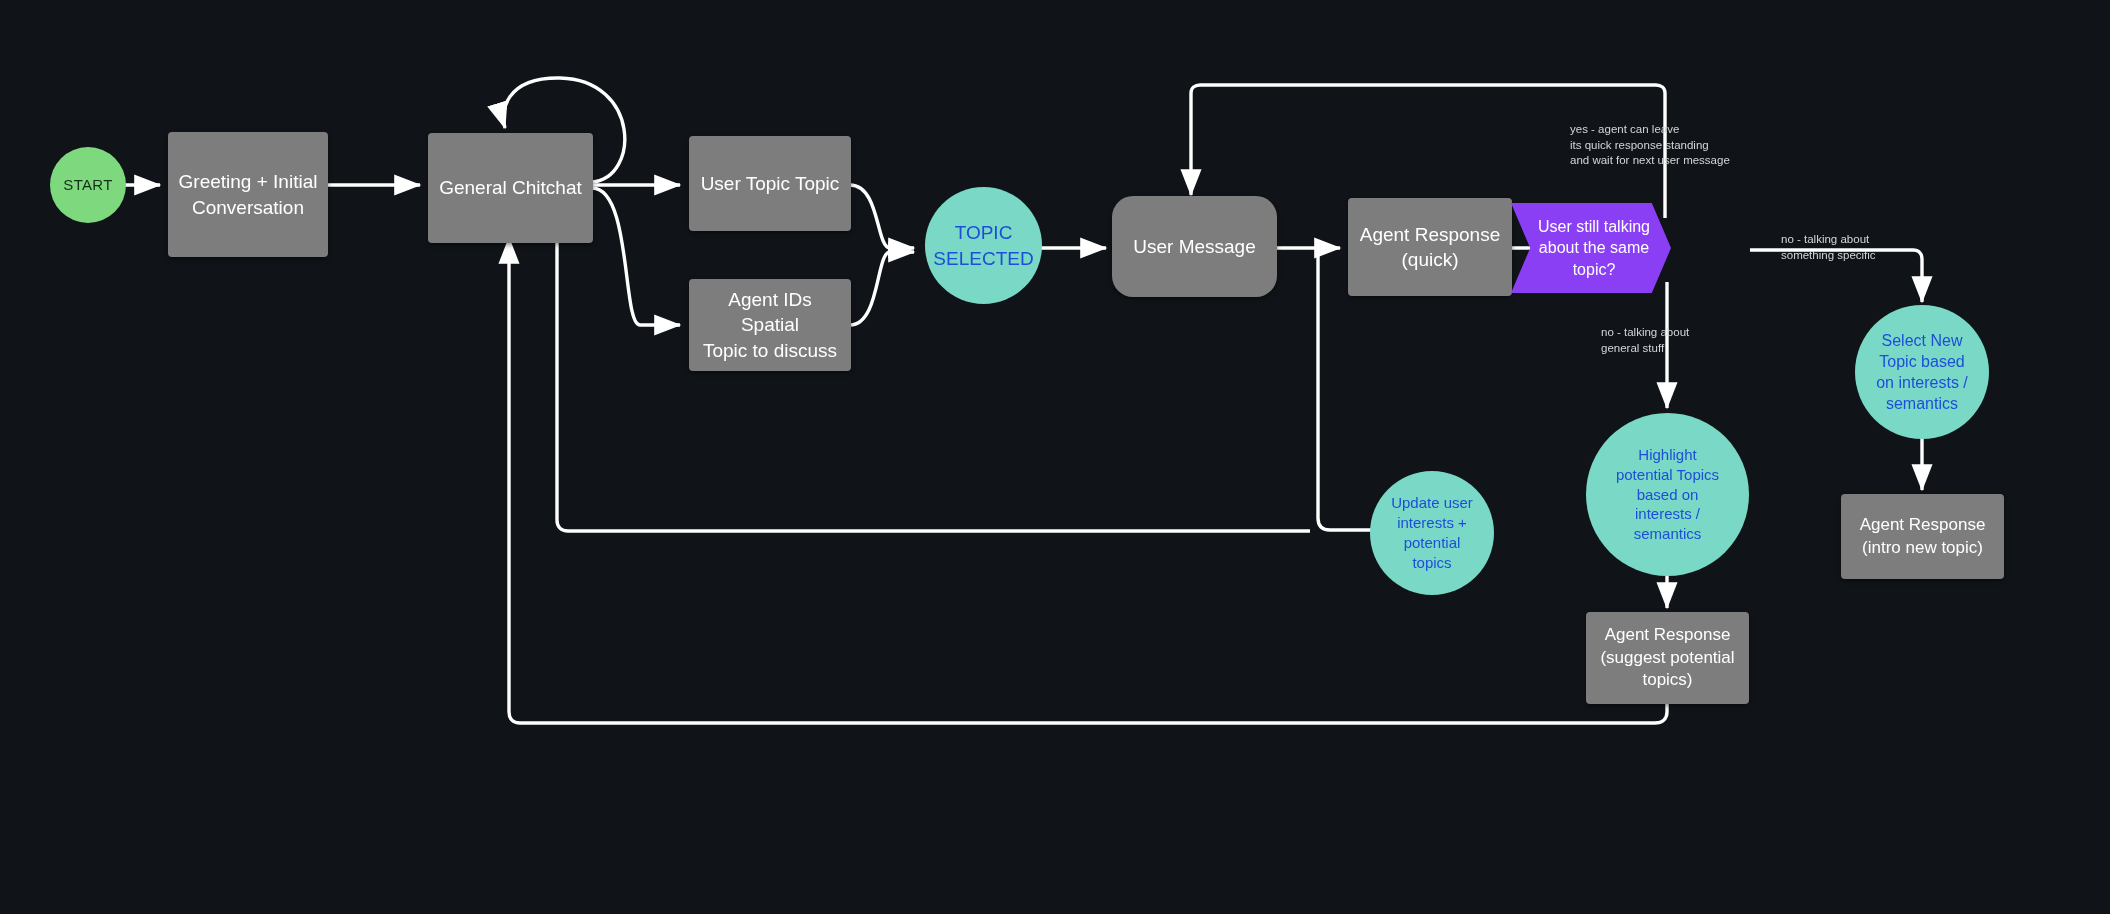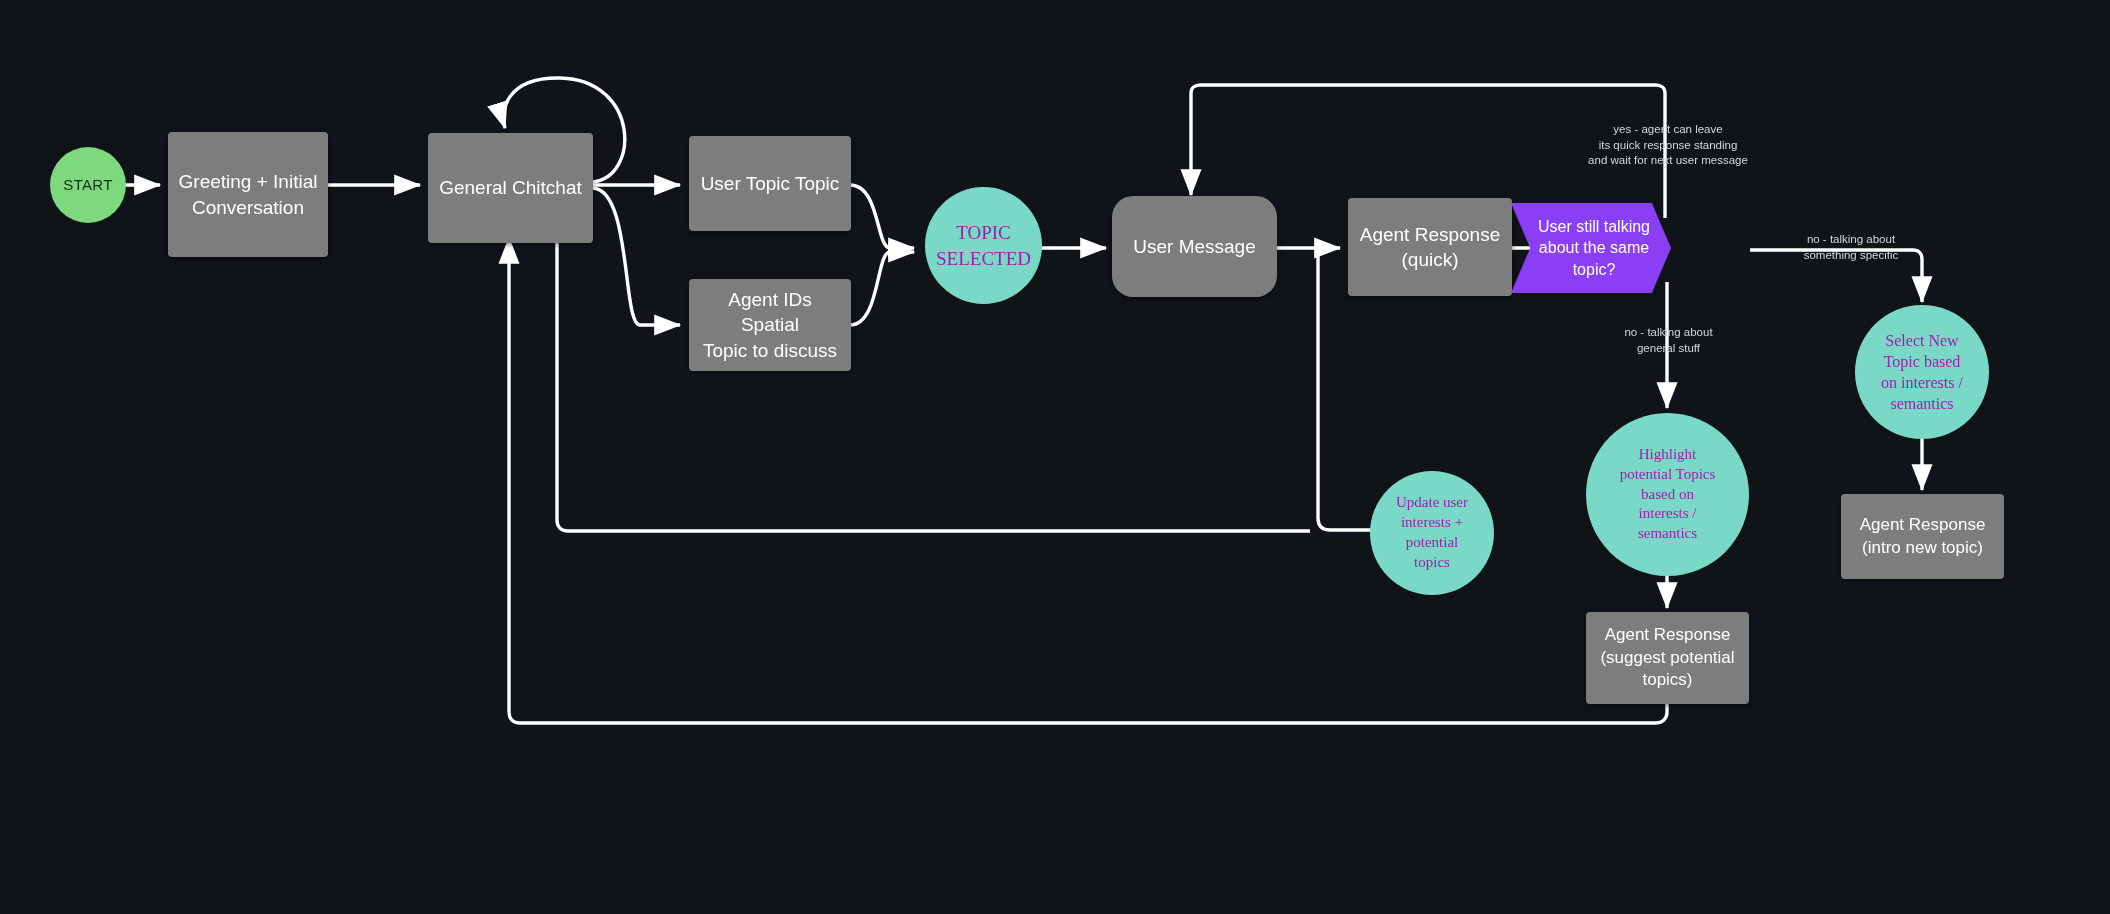--- a/index.html
+++ b/index.html
@@ -41,39 +41,38 @@
   }
   .node-circle-green {
     background: #7ed97e;
     color: #14301a;
     border-radius: 50%;
     font-size: 15px;
     letter-spacing: 0.3px;
   }
   .node-circle-teal {
     background: #79d9c6;
-    color: #a21caf;
+    color: #1d4ed8;
     border-radius: 50%;
     font-size: 19px;
-    font-family: Liberation Serif, serif;
   }
   .node-circle-teal.small-text { font-size: 15px; }
   .node-circle-teal.mid-text { font-size: 16px; }
   .node-hex {
     background: #8b3ff5;
     color: #ffffff;
     font-size: 16px;
     clip-path: polygon(0% 0%, 88% 0%, 100% 50%, 88% 100%, 0% 100%, 12% 50%);
     padding: 4px 16px 4px 22px;
   }
   .edge-label {
     position: absolute;
     color: #d2d6da;
     font-size: 11.5px;
-    text-align: center;
+    text-align: left;
     line-height: 1.35;
     white-space: pre-line;
     pointer-events: none;
   }
 </style>
 </head>
 <body>
 
 <div id="canvas">
 

